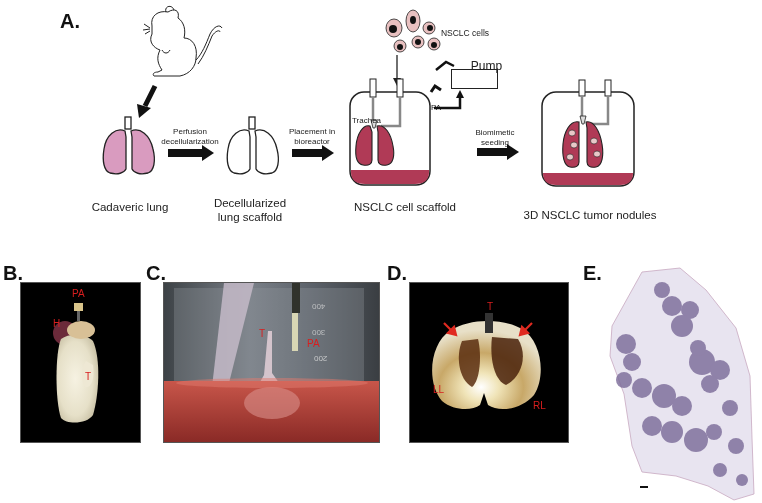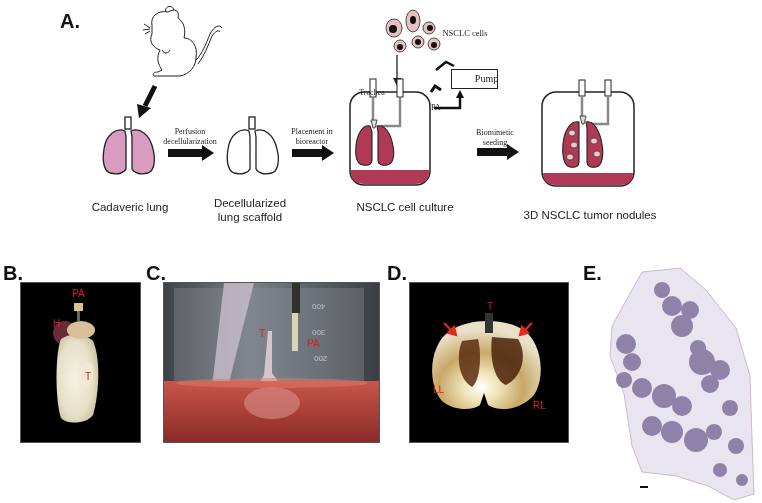--- a/index.html
+++ b/index.html
@@ -1,20 +1,20 @@
 <!DOCTYPE html>
 <html><head>
 <meta charset="utf-8">
 <style>
   html, body { margin:0; padding:0; background:#ffffff; }
   body { width:762px; height:503px; position:relative; overflow:hidden; font-family:"Liberation Sans", sans-serif; }
   .abs { position:absolute; }
   .panel-label { position:absolute; font-weight:bold; font-size:20px; color:#111; font-family:"Liberation Sans", sans-serif; }
   .caption { position:absolute; font-size:11.5px; color:#222; text-align:center; line-height:14px; font-family:"Liberation Sans", sans-serif; }
-  .small { position:absolute; font-size:8px; color:#222; text-align:center; line-height:9px; font-family:Liberation Serif, serif; }
+  .small { position:absolute; font-size:8px; color:#222; text-align:center; line-height:9px; font-family:Liberation Sans, sans-serif; }
   .photo { position:absolute; border:1px solid #555; overflow:hidden; }
   .red-lbl { position:absolute; color:#d81e1e; font-size:10px; font-family:"Liberation Sans", sans-serif; }
   svg { position:absolute; overflow:visible; }
 </style>
 </head>
 <body>
 
 <div class="panel-label" style="left:60px;top:10px;">A.</div>
 
 <svg style="left:140px;top:4px;" width="100" height="75" viewBox="0 0 100 75">
@@ -90,25 +90,25 @@
   <rect x="25" y="27" width="6" height="18" fill="#fff" stroke="#222" stroke-width="1"></rect>
   <rect x="52" y="27" width="6" height="18" fill="#fff" stroke="#222" stroke-width="1"></rect>
   <path d="M28,45 L28,70" stroke="#888" stroke-width="2.5"></path>
   <path d="M55,45 L55,74 L36,74" stroke="#888" stroke-width="2.5" fill="none"></path>
   <g stroke="#222" stroke-width="1.1" fill="#b03a56">
     <path d="M25,74 C18,72 12,82 11,94 C10,104 12,112 18,113 C24,114 27,112 27,108 L27,80 Z"></path>
     <path d="M32,74 C40,72 46,82 48,94 C50,104 48,112 42,113 C36,114 33,112 33,108 L33,80 Z"></path>
   </g>
   <path d="M26,68 L32,68 L30,76 L28,76 Z" fill="#ddd" stroke="#222" stroke-width="0.8"></path>
 </svg>
-<div class="small" style="left:352px;top:88px;width:40px;text-align:center;">Trachea</div>
+<div class="small" style="left:352px;top:116px;width:40px;text-align:left;">Trachea</div>
 <div class="small" style="left:431px;top:103px;width:16px;text-align:left;">PA</div>
 
 <div class="abs" style="left:451px;top:69px;width:45px;height:18px;border:1.5px solid #222;background:#fff;"></div>
-<div class="small" style="left:451px;top:74px;width:71px;font-size:10px;">Pump</div>
+<div class="small" style="left:451px;top:62px;width:71px;font-size:12px;">Pump</div>
 <svg style="left:430px;top:86px;" width="40" height="24" viewBox="0 0 40 24">
   <path d="M4,22 L30,22 L30,10" stroke="#111" stroke-width="2.5" fill="none"></path>
     <polygon points="26,12 30,4 34,12" fill="#111"></polygon>
 </svg>
 <svg style="left:428px;top:60px;" width="30" height="14" viewBox="0 0 30 14">
   <path d="M26,6 L18,2 L8,10" stroke="#111" stroke-width="2.5" fill="none"></path>
 </svg>
 
 <div class="small" style="left:470px;top:128px;width:50px;">Biomimetic</div>
 <div class="small" style="left:470px;top:138px;width:50px;">seeding</div>
@@ -136,21 +136,21 @@
     <ellipse cx="54" cy="63" rx="3.5" ry="3"></ellipse>
       <ellipse cx="57" cy="76" rx="3.5" ry="3"></ellipse>
   </g>
 </svg>
 
 <div class="caption" style="left:80px;top:200px;width:100px;">Cadaveric lung</div>
 <div class="caption" style="left:205px;top:196px;width:90px;">
   <span>Decellularized</span><br>
   <span>lung scaffold</span>
 </div>
-<div class="caption" style="left:340px;top:200px;width:130px;">NSCLC cell culture</div>
+<div class="caption" style="left:340px;top:200px;width:130px;">NSCLC cell scaffold</div>
 <div class="caption" style="left:520px;top:200px;width:140px;margin-top:8px;">3D NSCLC tumor nodules</div>
 
 <div class="panel-label" style="left:3px;top:262px;">B.</div>
 <div class="photo" style="left:20px;top:282px;width:119px;height:159px;background:#000;">
   <svg style="left:0;top:0;" width="119" height="159" viewBox="0 0 119 159">
     <defs>
       <radialGradient id="gB" cx="45%" cy="50%" r="60%">
           <stop offset="0" stop-color="#f6f2e2"></stop>
           <stop offset="0.7" stop-color="#e6e0c8"></stop>
           <stop offset="1" stop-color="#c8c0a4"></stop>

